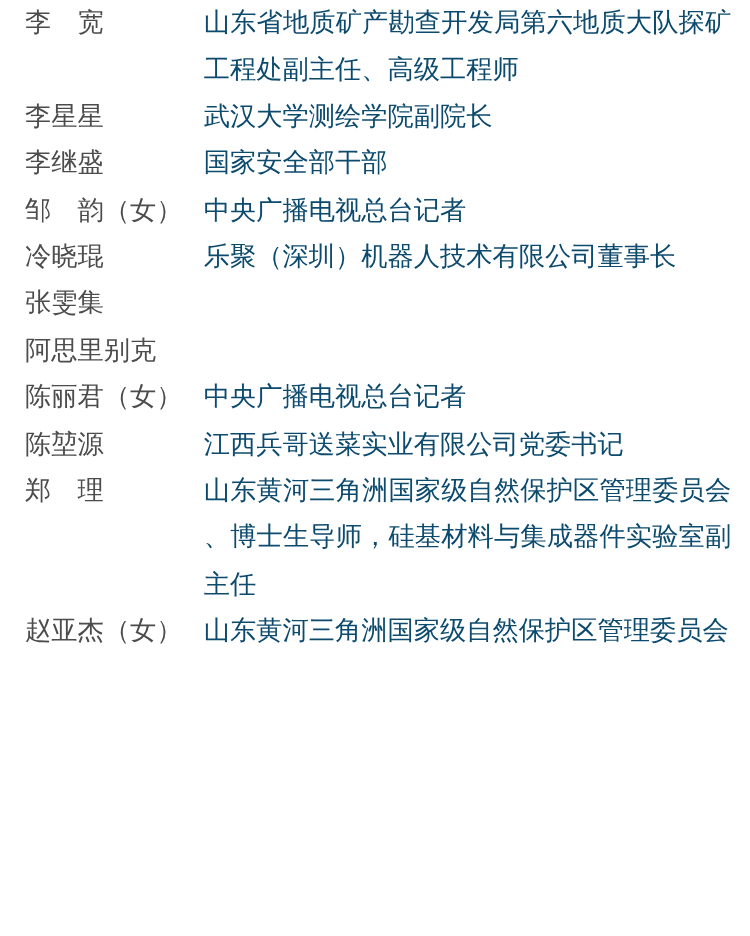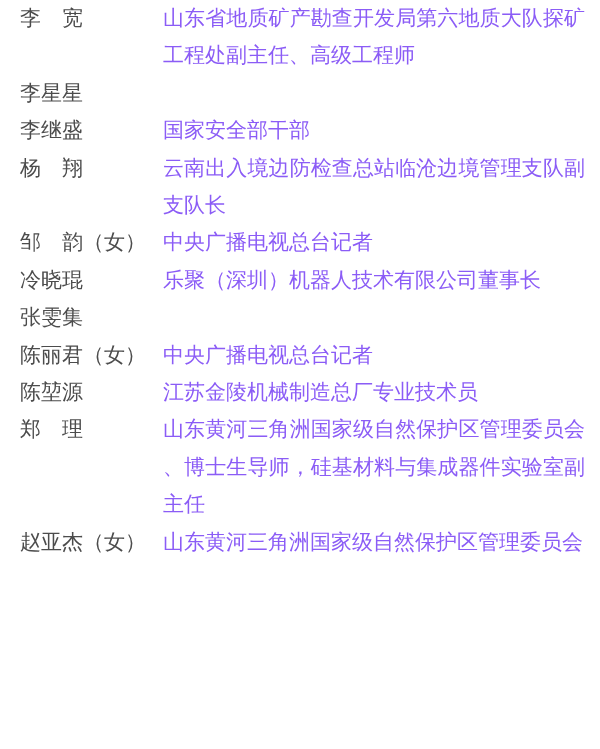--- a/index.html
+++ b/index.html
@@ -34,76 +34,74 @@
     white-space: nowrap;
     color: #4c4c4c;
   }
   .entry-desc {
     flex: 0 0 422px;
     width: 422px;
     font-size: 21px;
     line-height: 37.4px;
     letter-spacing: 0;
     text-align: justify;
-    color: #8b5cf6;
+    color: #0c4a6e;
     word-break: break-all;
     line-break: anywhere;
   }
 </style>
 </head>
 <body>
 
 <div class="page">
   <div>
 
       <div class="entry-row">
         <div class="entry-name">李　宽</div>
         <div class="entry-desc">山东省地质矿产勘查开发局第六地质大队探矿工程处副主任、高级工程师</div>
       </div>
 
       <div class="entry-row">
         <div class="entry-name">李星星</div>
+        <div class="entry-desc">武汉大学测绘学院副院长</div>
       </div>
 
       <div class="entry-row">
         <div class="entry-name">李继盛</div>
         <div class="entry-desc">国家安全部干部</div>
       </div>
 
 
-      <div class="entry-row">
-        <div class="entry-name">杨　翔</div>
-        <div class="entry-desc">云南出入境边防检查总站临沧边境管理支队副支队长</div>
-      </div>
 
       <div class="entry-row">
         <div class="entry-name">邹　韵（女）</div>
         <div class="entry-desc">中央广播电视总台记者</div>
       </div>
 
       <div class="entry-row">
         <div class="entry-name">冷晓琨</div>
         <div class="entry-desc">乐聚（深圳）机器人技术有限公司董事长</div>
       </div>
 
       <div class="entry-row">
         <div class="entry-name">张雯集</div>
       </div>
 
       <div class="entry-row">
+        <div class="entry-name">阿思里别克</div>
       </div>
 
       <div class="entry-row">
         <div class="entry-name">陈丽君（女）</div>
         <div class="entry-desc">中央广播电视总台记者</div>
       </div>
 
       <div class="entry-row">
         <div class="entry-name">陈堃源</div>
-        <div class="entry-desc">江苏金陵机械制造总厂专业技术员</div>
+        <div class="entry-desc">江西兵哥送菜实业有限公司党委书记</div>
       </div>
 
       <div class="entry-row">
         <div class="entry-name">郑　理</div>
         <div class="entry-desc">山东黄河三角洲国家级自然保护区管理委员会、博士生导师，硅基材料与集成器件实验室副主任</div>
       </div>
 
       <div class="entry-row">
         <div class="entry-name">赵亚杰（女）</div>
         <div class="entry-desc">山东黄河三角洲国家级自然保护区管理委员会</div>

